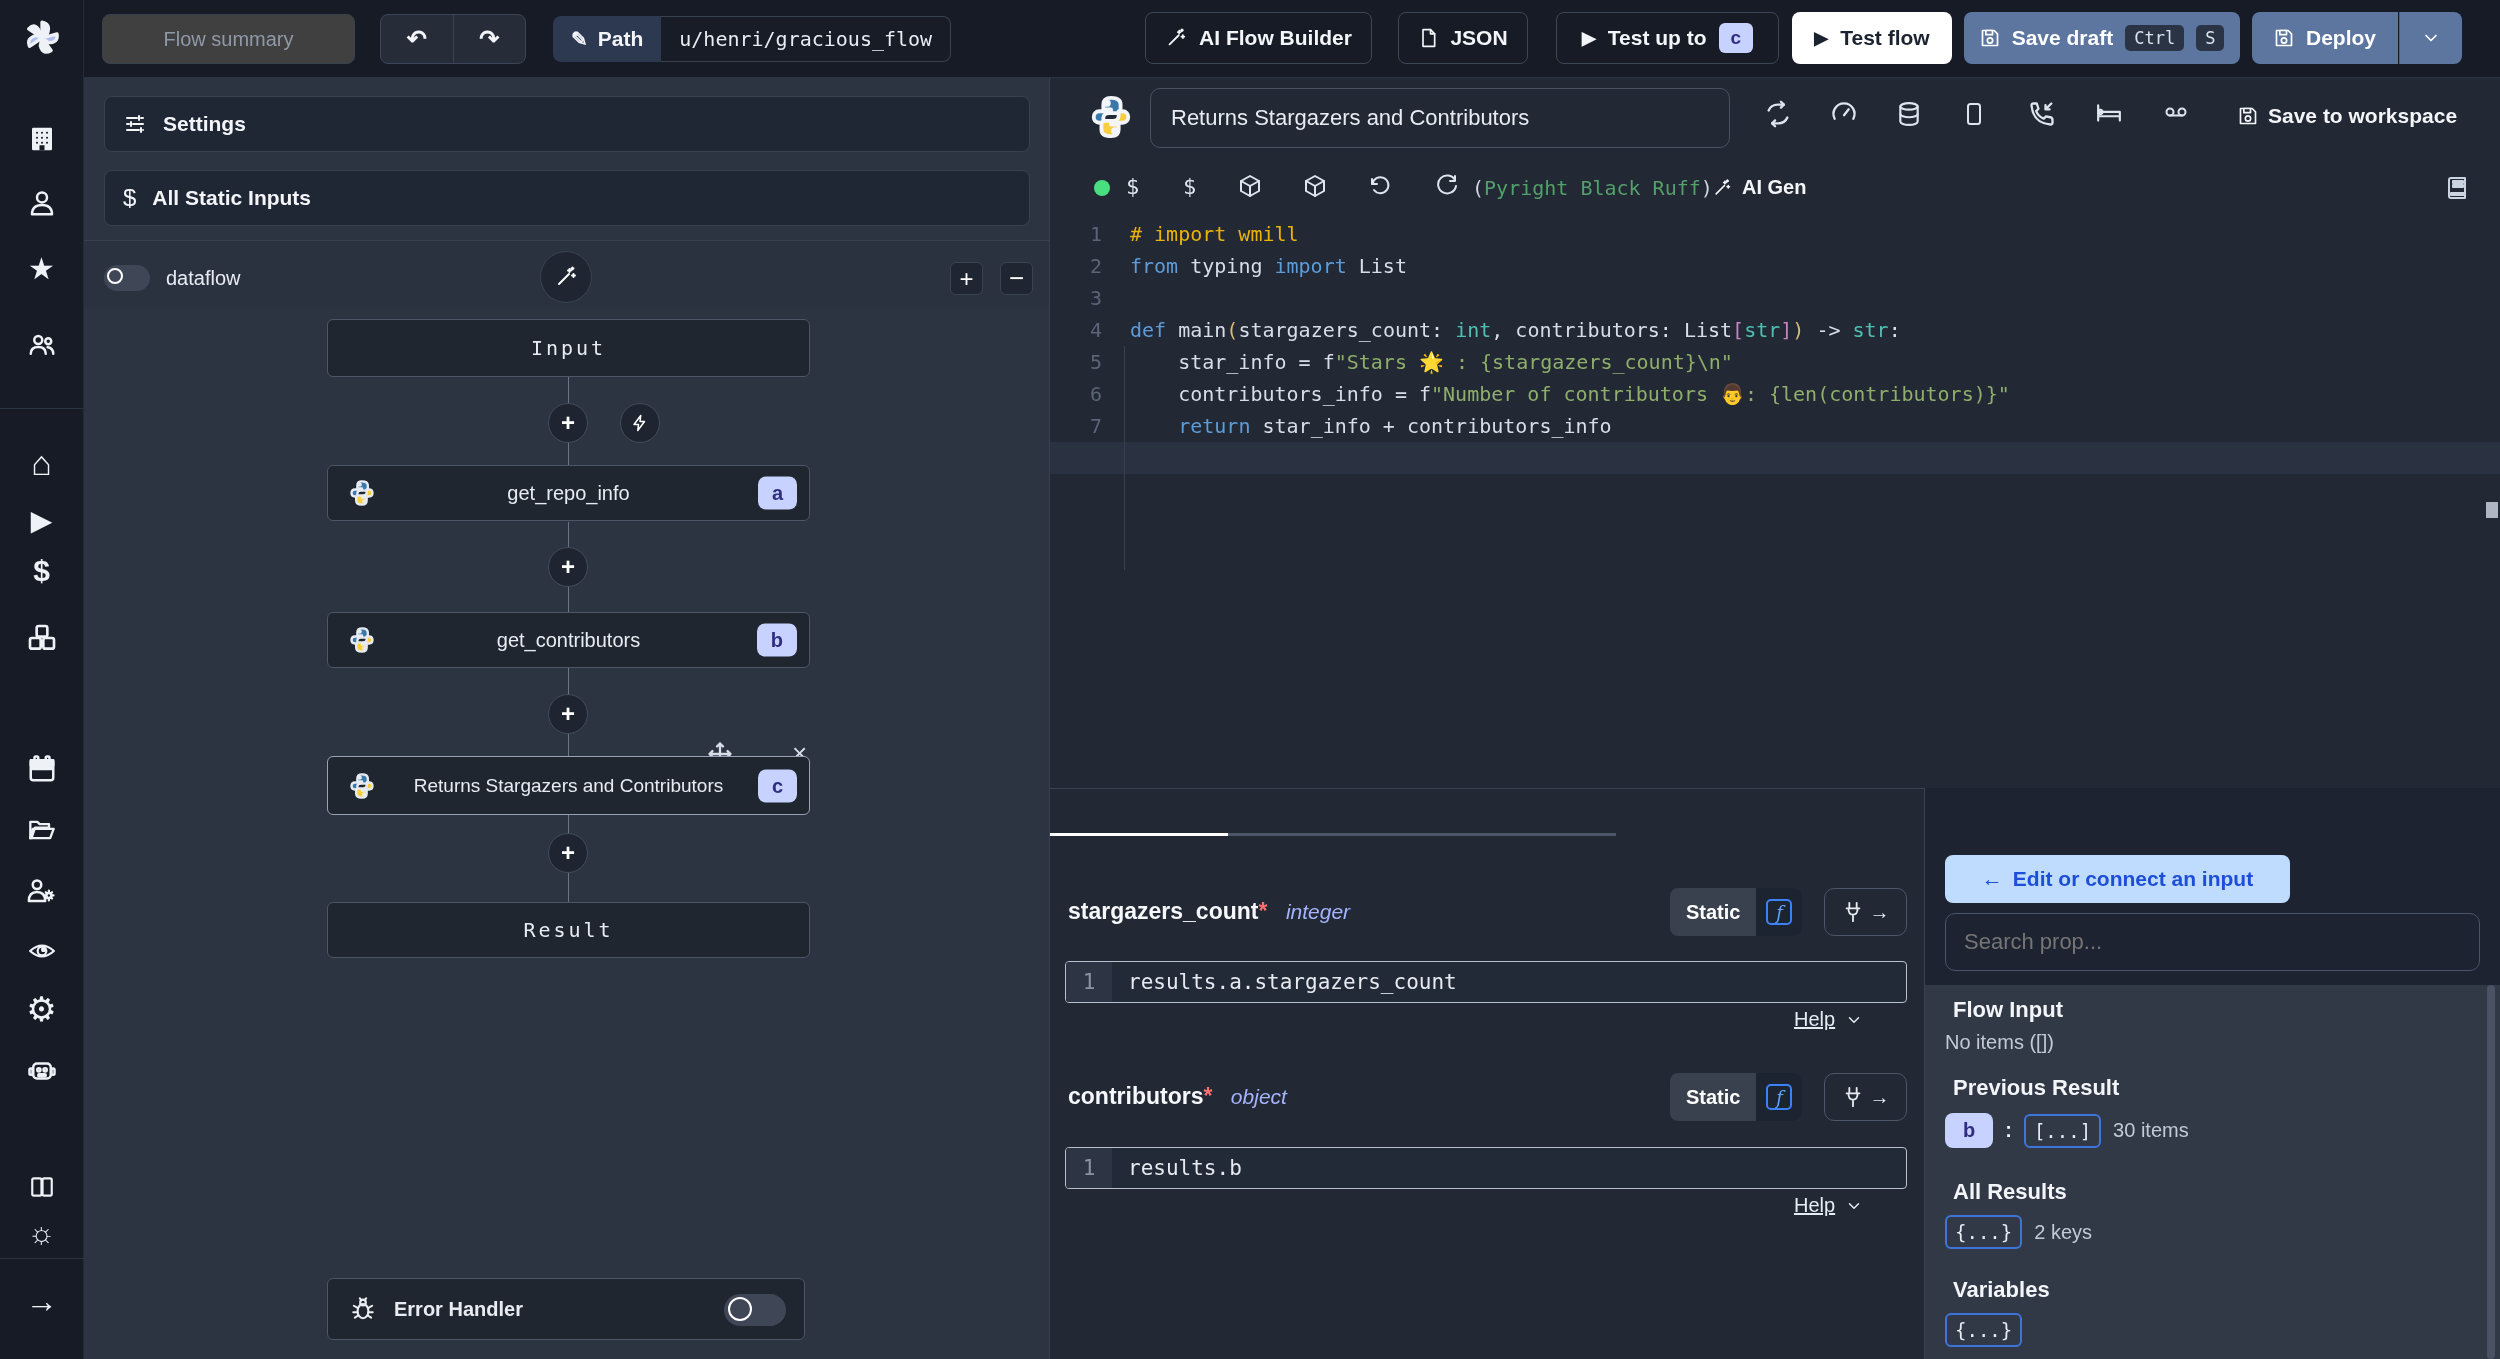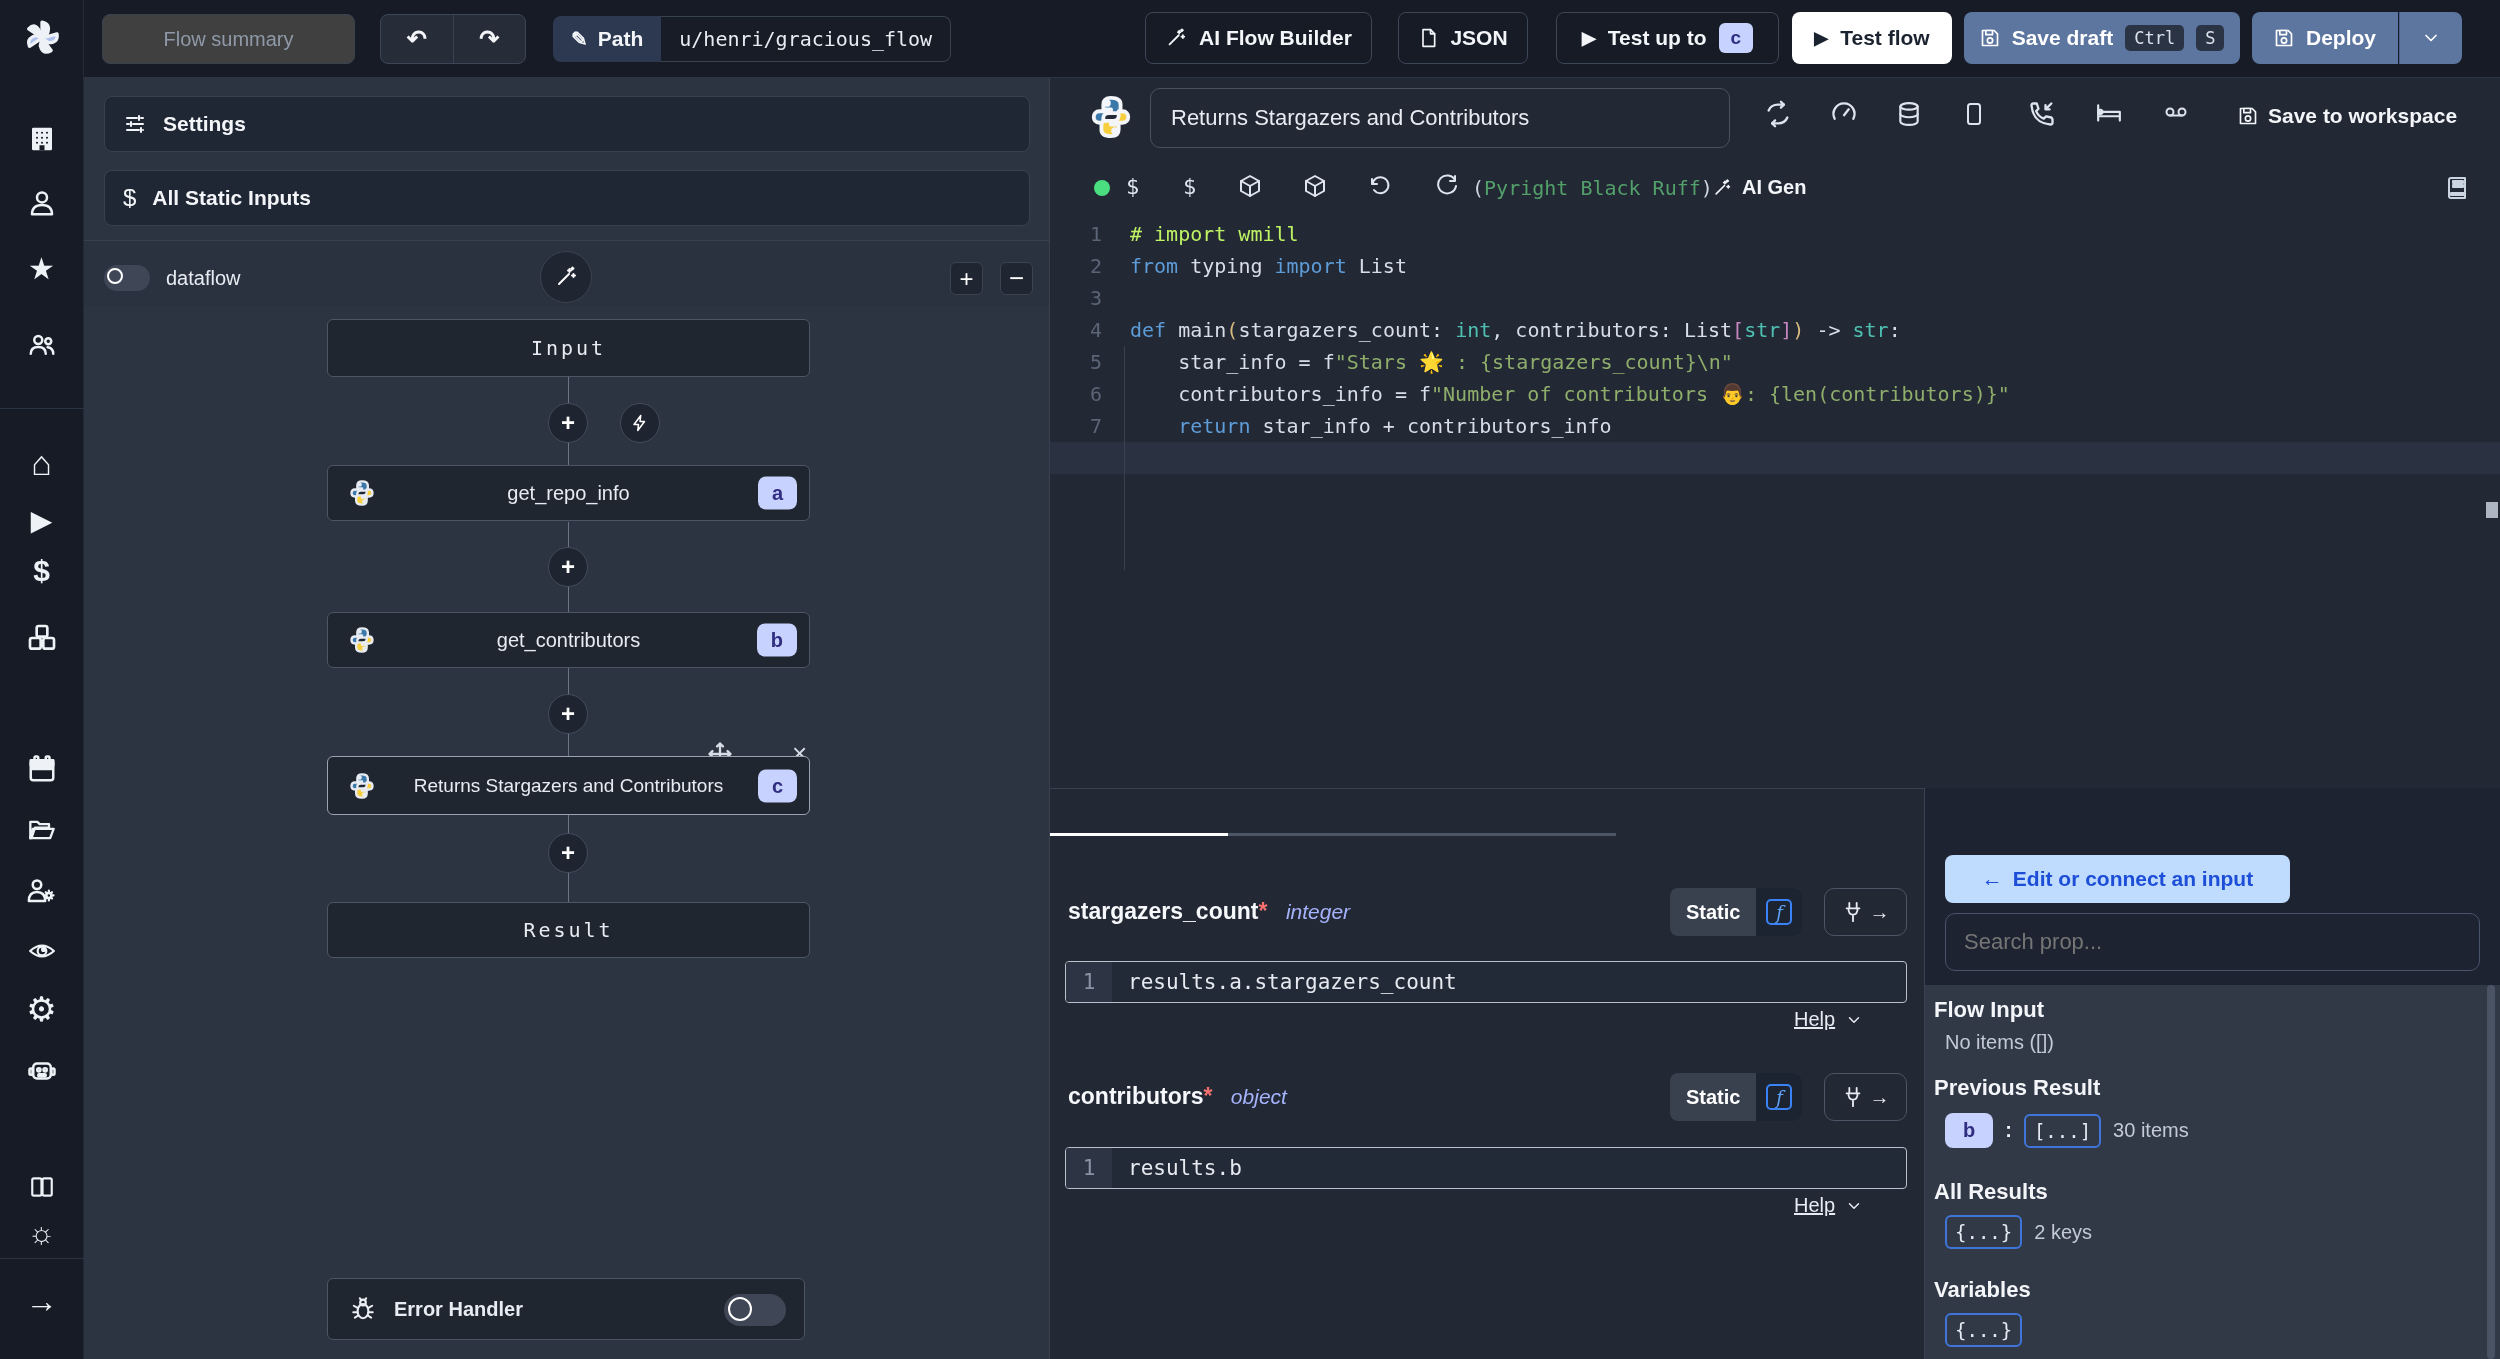--- a/index.html
+++ b/index.html
@@ -57,21 +57,21 @@
   .lint .paren{ color:#d0d6df; } .lint .lname{ color:#53a06a; }
 
   
   .code-area{ position:absolute; left:0; top:128px; width:1450px; height:582px; font-family:"DejaVu Sans Mono",monospace; font-size:20px; cursor:text; }
   .gutter{ position:absolute; left:0; top:12px; width:52px; text-align:right; color:#5b6577; }
   .gutter .ln{ height:32px; line-height:32px; }
   .gutter .ln.active{ color:#c6cdd8; }
   .codelines{ position:absolute; left:0; top:12px; width:100%; }
   .cl{ height:32px; line-height:32px; padding-left:80px; white-space:pre; }
   .cl.active{ background:#2a3140; }
-  .tok-com{color:#bef264;} .tok-kw{color:#5e9cd8;} .tok-pl{color:#d8dee9;}
+  .tok-com{color:#eab308;} .tok-kw{color:#5e9cd8;} .tok-pl{color:#d8dee9;}
   .tok-ty{color:#4ec0b2;} .tok-b1{color:#d7ba7d;} .tok-b2{color:#c586c0;} .tok-str{color:#8fae6b;}
   .indent-guide{ position:absolute; left:74px; width:1px; background:#39414f; }
   .vscroll-thumb{ position:absolute; right:2px; width:12px; height:16px; background:#aeb6c4; }
 
   
   .tabbar{ position:absolute; left:0; top:710px; width:1450px; height:48px; border-top:1px solid #3a4252; background:#222834; }
   .tab{ position:absolute; top:3px; font-size:21px; color:#c9d1dc; cursor:pointer;margin-top:38px; }
   .tab.active{ color:#ffffff; font-weight:bold; }
   .tab-underline{ position:absolute; top:44px; height:4px; }
 
@@ -93,21 +93,21 @@
   .expr .etxt{ padding-left:16px; color:#e6eaf0; }
   .help{ position:absolute; color:#e7ecf3; font-size:20px; text-decoration:underline; cursor:pointer; display:flex; align-items:center; gap:10px; }
 
   
   .prop-top{ position:absolute; left:874px; top:710px; width:576px; height:197px; background:#1d2330; border-left:1px solid #3a4252; }
   .prop-body{ position:absolute; left:874px; top:907px; width:576px; height:374px; background:#313947; border-left:1px solid #3a4252; }
   .edit-btn{ position:absolute; left:20px; top:67px; width:345px; height:48px; background:#bfdbfe; color:#1d4ed8; border-radius:8px;
              font-weight:bold; font-size:21px; display:flex; align-items:center; justify-content:center; gap:10px; cursor:pointer; }
   .search{ position:absolute; left:20px; top:125px; width:535px; height:58px; border:1px solid #49536a; border-radius:10px;
            background:transparent; color:#8b95a6; font-size:22px; padding:0 18px; font-family:"Liberation Sans",sans-serif; }
-  .ph{ position:absolute; left:9px; font-weight:bold; font-size:22px; color:#f3f5f8; }
+  .ph{ position:absolute; left:28px; font-weight:bold; font-size:22px; color:#f3f5f8; }
   .ptxt{ position:absolute; left:20px; font-size:20px; color:#c3cad6; }
   .chip{ font-family:"DejaVu Sans Mono",monospace; font-size:19px; border:2px solid #3f74d8; border-radius:6px;
          color:#e6ebf3; padding:4px 8px; cursor:pointer; }
   .bbadge{ background:#c7d2fe; color:#312e81; font-weight:bold; font-size:20px; border-radius:8px; padding:6px 18px; cursor:pointer; }
   .prow{ position:absolute; left:20px; display:flex; align-items:center; gap:12px; font-size:20px; color:#c3cad6; }
   .pscroll{ position:absolute; right:5px; top:0; width:8px; height:100%; background:#4a5364; border-radius:4px; }
 </style>
 </head>
 <body>
 

